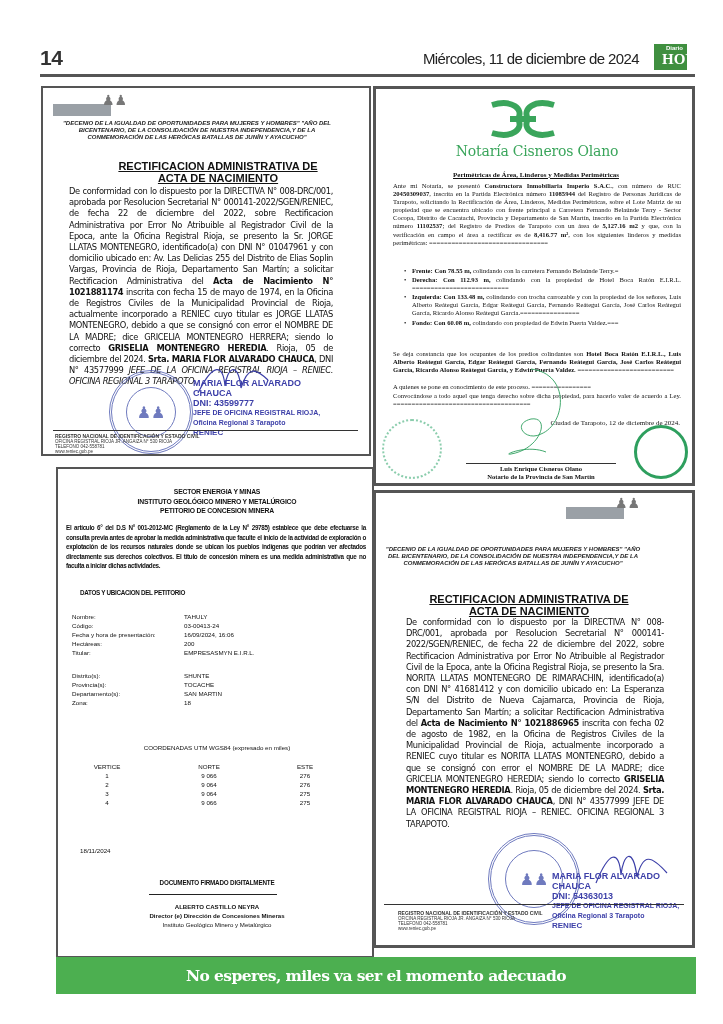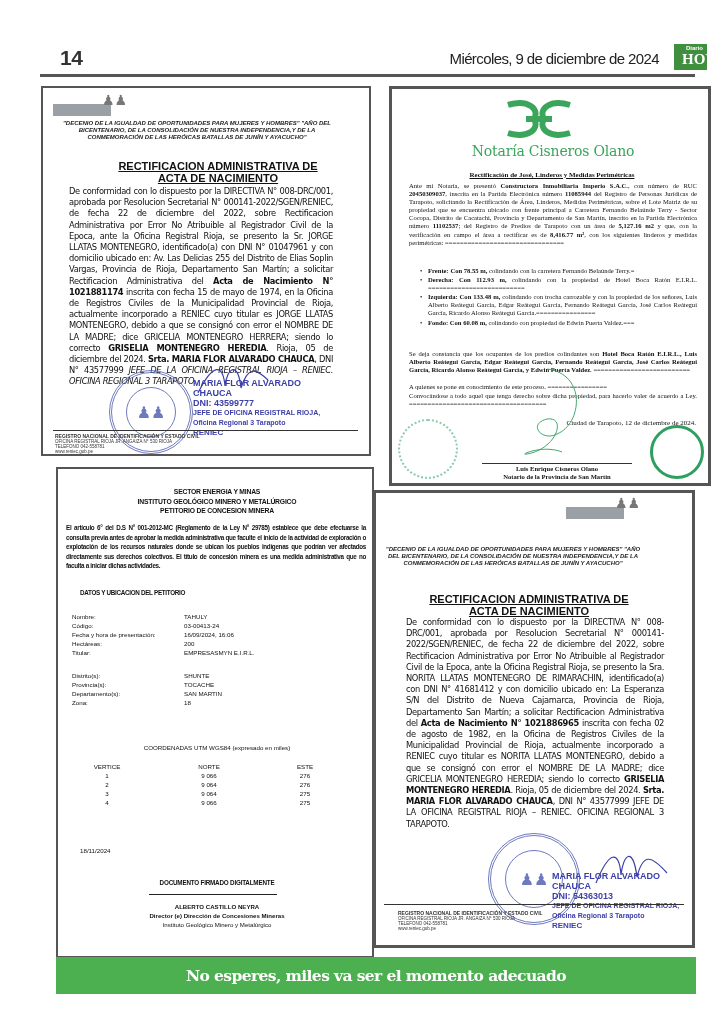--- a/index.html
+++ b/index.html
@@ -1,30 +1,30 @@
 <!DOCTYPE html>
 <html><head>
 <meta charset="utf-8">
 <style>
   * { box-sizing: border-box; margin: 0; padding: 0; }
   html, body { width: 723px; height: 1024px; background: #ffffff; overflow: hidden; }
   body { position: relative; font-family: "Liberation Sans", sans-serif; color: #111; }
 
-  .masthead { position: absolute; left: 52px; top: 44px; width: 655px; height: 30px; }
+  .masthead { position: absolute; left: 32px; top: 44px; width: 655px; height: 30px; }
   .page-num { position: absolute; left: 8px; top: 2px; font-size: 21px; font-weight: bold; letter-spacing: -0.5px; color: #333; }
   .section-title { position: absolute; left: 39px; top: 0px; font-size: 22px; font-weight: bold; color: #333; letter-spacing: -0.5px; margin-top: 41px; }
   .issue-date { position: absolute; right: 48px; top: 6px; font-size: 15px; color: #222; letter-spacing: -0.6px; }
   .brand { position: absolute; right: 0; top: 0; width: 33px; height: 26px; background: #3f8f3f; color: #fff; text-align: center; padding-left: 8px; }
   .brand-small { display: block; font-size: 6px; font-weight: bold; line-height: 7px; padding-top: 1px; }
   .brand-big { display: block; font-family: "Liberation Serif", serif; font-size: 15px; font-weight: bold; line-height: 15px; }
   .rule { position: absolute; left: 40px; top: 74px; width: 655px; height: 3px; background: #555; }
 
   .box { position: absolute; border: 2px solid #555; background: #fff; overflow: hidden; }
   .box-a { left: 41px; top: 86px; width: 330px; height: 370px; }
-  .box-b { left: 389px; top: 86px; width: 322px; height: 400px; border-width: 3px; }
+  .box-b { left: 373px; top: 86px; width: 322px; height: 400px; border-width: 3px; }
   .box-c { left: 56px; top: 467px; width: 318px; height: 491px; }
   .box-d { left: 373px; top: 490px; width: 322px; height: 458px; border-width: 3px; }
 
   .reniec-logo { position: absolute; width: 80px; height: 26px; }
   .reniec-logo .bar { position: absolute; left: 0; bottom: 2px; width: 58px; height: 12px; background: #9aa0a6; }
   .reniec-logo .figs { position: absolute; right: 6px; top: 0; font-size: 14px; color: #777; }
   .motto { position: absolute; font-family: "Liberation Sans", sans-serif; font-style: italic; font-weight: bold; font-size: 6px; line-height: 7px; text-align: center; color: #222; }
   .doc-title { position: absolute; font-weight: bold; font-size: 11px; line-height: 12px; text-align: center; text-decoration: underline; color: #111; }
   .doc-body { position: absolute; font-size: 8.3px; line-height: 11.2px; text-align: justify; color: #111; font-family: "DejaVu Sans", sans-serif; letter-spacing: -0.35px; }
   .doc-body b { font-weight: bold; }
@@ -77,21 +77,21 @@
   .ing-signer .n { font-weight: bold; }
 
   .banner { position: absolute; left: 56px; top: 957px; width: 640px; height: 37px; background: #4caf50; color: #fff; text-align: center; font-family: "DejaVu Serif", serif; font-weight: bold; font-size: 15.5px; line-height: 37px; letter-spacing: -0.6px; }
 </style>
 </head>
 <body>
 
 <div class="masthead">
   <span class="page-num">14</span>
   <span class="section-title">Avisos</span>
-  <span class="issue-date">Miércoles, 9 de diciembre de 2024</span>
+  <span class="issue-date">Miércoles, 11 de diciembre de 2024</span>
   <div class="brand">
     <span class="brand-small">Diario</span>
     <span class="brand-big">HOY</span>
   </div>
 </div>
 <div class="rule"></div>
 
 <div class="box box-a">
   <div class="reniec-logo" style="left:10px; top:4px;">
     <div class="bar"></div>
@@ -123,21 +123,21 @@
   </div>
 </div>
 
 <div class="box box-b">
   <svg class="notary-logo" viewBox="0 0 70 40">
     <path d="M4 6 C24 0, 36 10, 30 20 C36 30, 24 40, 4 34" stroke="#3aa55b" stroke-width="6" fill="none"></path>
     <path d="M66 6 C46 0, 34 10, 40 20 C34 30, 46 40, 66 34" stroke="#3aa55b" stroke-width="6" fill="none"></path>
     <rect x="22" y="17" width="26" height="6" fill="#3aa55b"></rect>
   </svg>
   <div class="notary-name">Notaría Cisneros Olano</div>
-  <div class="notary-title">Rectificación de José, Linderos y Medidas Perimétricas</div>
+  <div class="notary-title">Perimétricas de Área, Linderos y Medidas Perimétricas</div>
   <div class="notary-body" style="top:93px;"><span>Ante mi Notaría, se presentó </span><b>Constructora Inmobiliaria Imperio S.A.C.</b><span>, con número de RUC </span><b>20450309037</b><span>, inscrita en la Partida Electrónica número </span><b>11085944</b><span> del Registro de Personas Jurídicas de Tarapoto, solicitando la Rectificación de Área, Linderos, Medidas Perimétricas, sobre el Lote Matriz de su propiedad que se encuentra ubicado con frente principal a Carretera Fernando Belaúnde Terry - Sector Cocopa, Distrito de Cacatachi, Provincia y Departamento de San Martín, inscrito en la Partida Electrónica número </span><b>11102537</b><span>; del Registro de Predios de Tarapoto con un área de </span><b>5,127.16 m2</b><span> y que, con la verificación en campo el área a rectificar es de </span><b>8,416.77 m²</b><span>, con los siguientes linderos y medidas perimétricas: ================================</span></div>
   <ul class="notary-list" style="top:178px;">
     <li><b>Frente:</b> <b>Con 78.55 m,</b><span> colindando con la carretera Fernando Belaúnde Terry.=</span></li>
     <li><b>Derecha:</b> <b>Con 112.93 m,</b><span> colindando con la propiedad de Hotel Boca Ratón E.I.R.L. ==========================</span></li>
     <li><b>Izquierda:</b> <b>Con 133.48 m,</b><span> colindando con trocha carrozable y con la propiedad de los señores, Luis Alberto Reátegui García, Edgar Reátegui García, Fernando Reátegui García, José Carlos Reátegui García, Ricardo Alonso Reátegui García.================</span></li>
     <li><b>Fondo:</b> <b>Con 60.08 m,</b><span> colindando con propiedad de Edwin Puerta Valdez.===</span></li>
   </ul>
   <div class="notary-body" style="top:261px;"><span>Se deja constancia que los ocupantes de los predios colindantes son </span><b>Hotel Boca Ratón E.I.R.L., Luis Alberto Reátegui García, Edgar Reátegui García, Fernando Reátegui García, José Carlos Reátegui García, Ricardo Alonso Reátegui García, y Edwin Puerta Valdez.</b><span> ==========================</span></div>
   <div class="notary-body" style="top:294px;">A quienes se pone en conocimiento de este proceso. ================</div>
   <div class="notary-body" style="top:303px;">Convocándose a todo aquel que tenga derecho sobre dicha propiedad, para hacerlo valer de acuerdo a Ley. =====================================</div>

